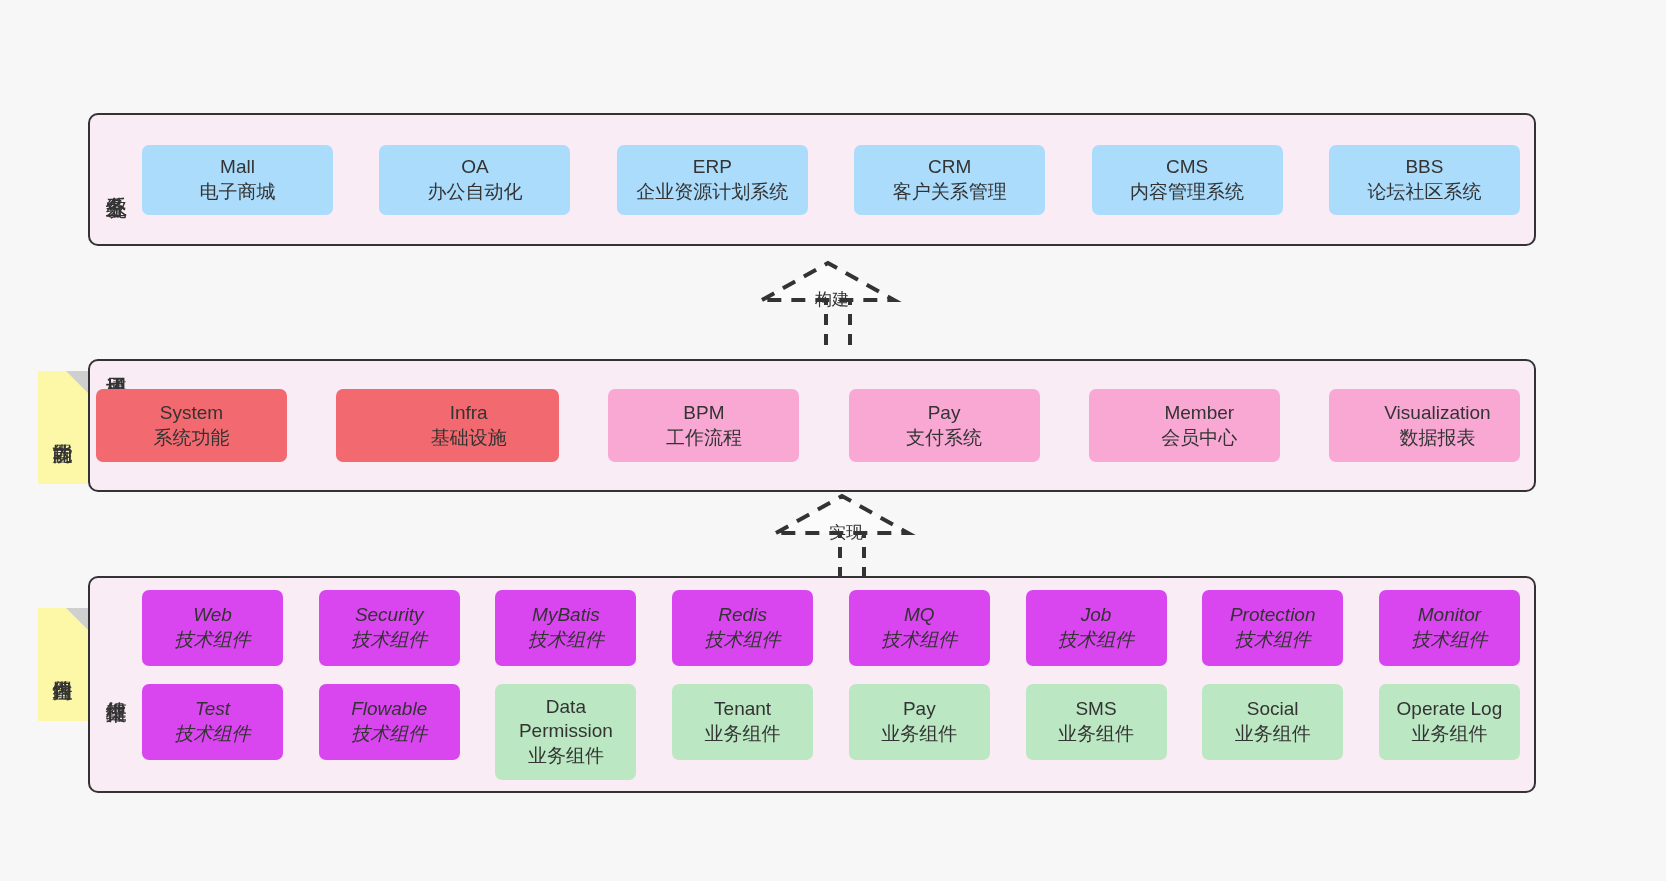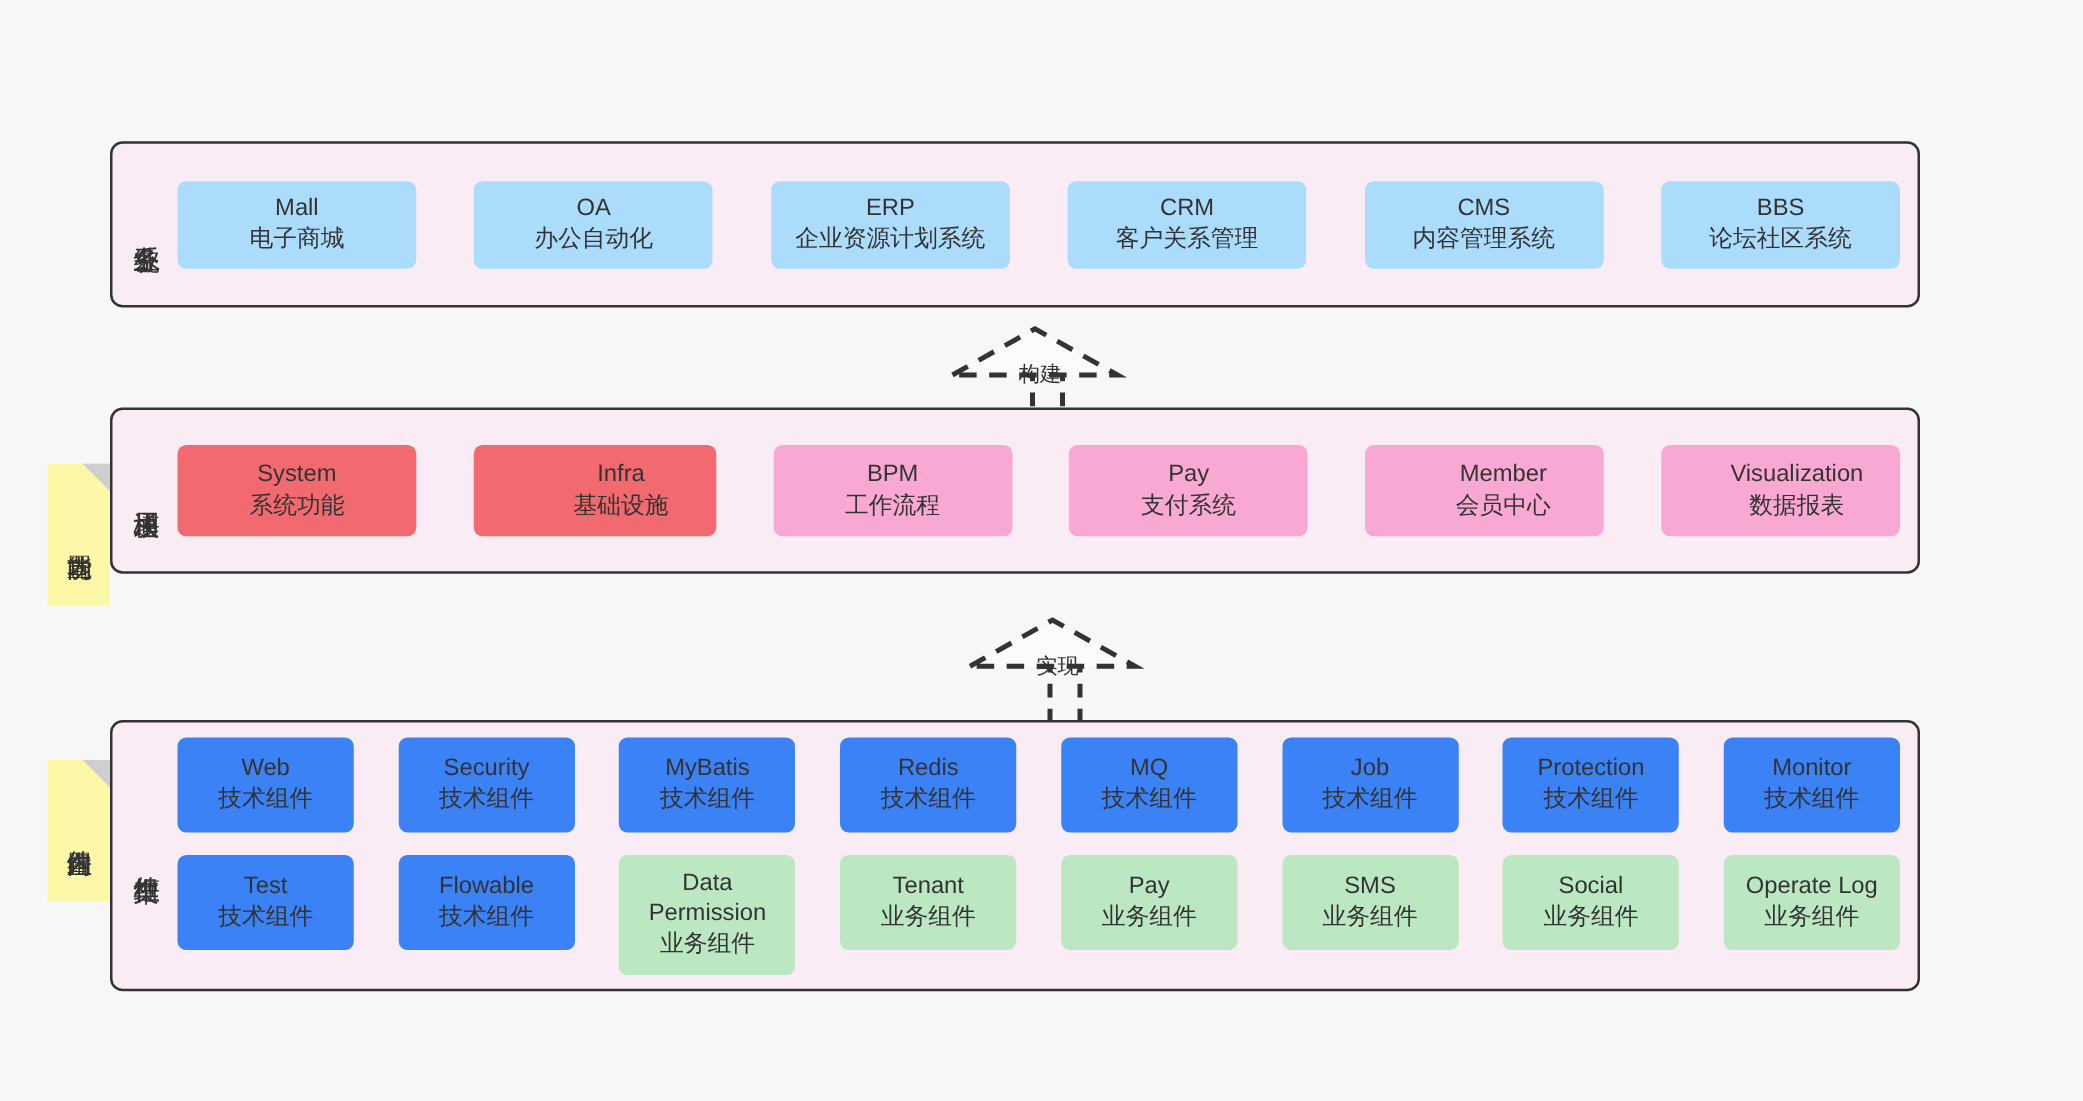--- a/index.html
+++ b/index.html
@@ -64,21 +64,21 @@
     color:#333333;
     padding:4px 6px;
   }
   .cell .en{display:block;}
   .cell .cn{display:block;}
 
   
   .c-blue{background:#abdcfb;}
   .c-red{background:#f26a70;}
   .c-pink{background:#f9a8d4;}
-  .c-green{background:#3b82f6;}
+  .c-green{background:#d946ef;font-style:italic;}
   .c-lgreen{background:#bbe7c3;}
 
   
   .note{
     position:absolute;
     background:#fcf8a8;
     box-sizing:border-box;
     display:flex;
     align-items:center;
     justify-content:center;
@@ -150,29 +150,29 @@
     <path d="M 74 90 L 74 38 M 98 90 L 98 38" stroke="#333333" stroke-width="4" fill="none" stroke-dasharray="11,9"></path>
     <path d="M 10 45 L 76 8 L 142 45 Z" stroke="#333333" stroke-width="4" fill="#fbfbfb" stroke-dasharray="14,10" stroke-linejoin="miter"></path>
   </svg>
   <div class="conn-label" style="left:790px;top:288px;width:84px;">构建</div>
 
   <div class="note" id="note-builtin-function" style="left:38px;top:371px;width:50px;height:113px;">
     <span class="fold"></span>
     <span>内置功能</span>
   </div>
 
-  <div class="layer" id="layer-common" style="left:88px;top:326px;width:1448px;height:133px;">
+  <div class="layer" id="layer-common" style="left:88px;top:359px;width:1448px;height:133px;flex-direction:column;">
     <div class="layer-title">通用模块</div>
     <div class="layer-body">
       <div class="row">
         <div class="cell c-red" style="width:191px;height:73px;">
           <span class="en">System</span>
           <span class="cn">系统功能</span>
         </div>
-        <div class="cell c-red" style="width:194px;height:73px;padding-left:48px;">
+        <div class="cell c-red" style="width:223px;height:73px;padding-left:48px;">
           <span class="en">Infra</span>
           <span class="cn">基础设施</span>
         </div>
         <div class="cell c-pink" style="width:191px;height:73px;">
           <span class="en">BPM</span>
           <span class="cn">工作流程</span>
         </div>
         <div class="cell c-pink" style="width:191px;height:73px;">
           <span class="en">Pay</span>
           <span class="cn">支付系统</span>

